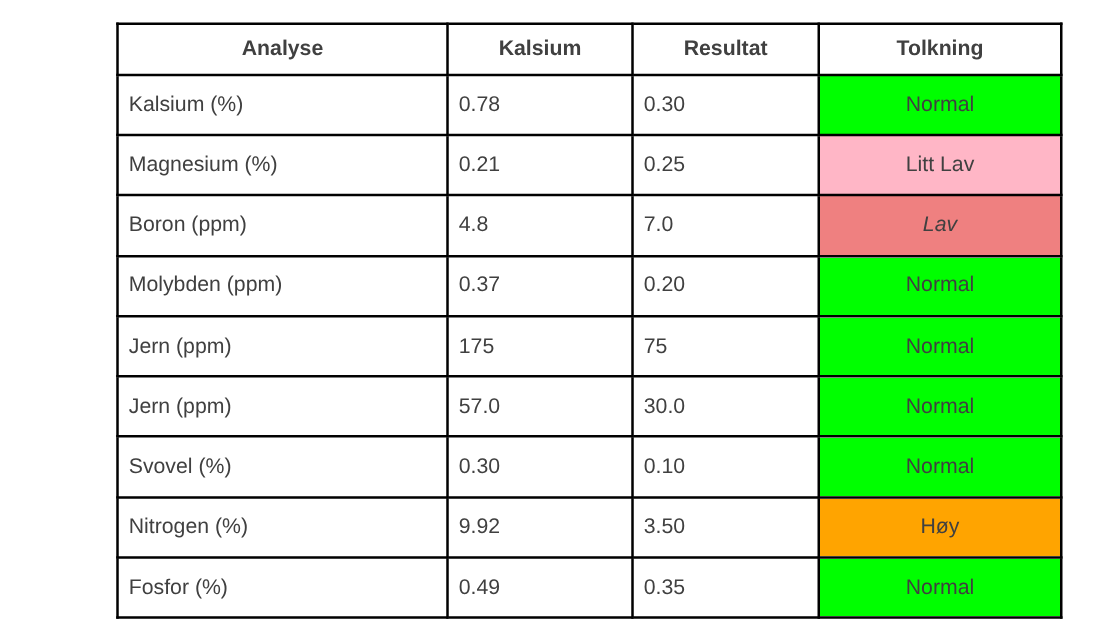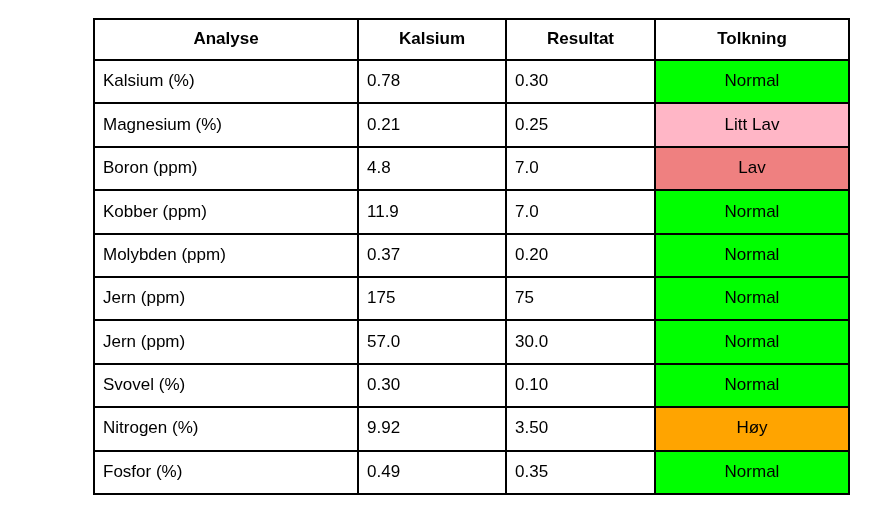--- a/index.html
+++ b/index.html
@@ -29,21 +29,21 @@
     width: 755px;
     height: 477px;
     background: #ffffff;
   }
 
   table.analysis-table td,
   table.analysis-table th {
     border: 2.5px solid #000000;
     padding: 0 8px;
     font-size: 17px;
-    color: #000000;
+    color: #404040;
     line-height: 1.1;
     box-sizing: border-box;
     background-clip: padding-box;
   }
 
   
   col.c-analyse   { width: 264px; }
   col.c-resultat  { width: 148px; }
   col.c-guideline { width: 149px; }
   col.c-tolkning  { width: 194px; }
@@ -68,21 +68,21 @@
   }
   td.cell-status {
     text-align: center;
     vertical-align: middle;
     padding: 0;
   }
 
   
   .st-normal  { background-color: #00ff00; }
   .st-littlav { background-color: #ffb6c6; }
-  .st-lav     { background-color: #ef8080; }
+  .st-lav     { background-color: #ef8080; font-style: italic; }
   .st-hoy     { background-color: #ffa400; }
 </style>
 </head>
 <body>
 
 <div id="table-wrap">
   <table class="analysis-table">
     <colgroup>
       <col class="c-analyse">
       <col class="c-resultat">
@@ -108,26 +108,20 @@
           <td class="cell-analyte">Magnesium (%)</td>
           <td class="cell-value">0.21</td>
           <td class="cell-value">0.25</td>
           <td class="cell-status st-littlav">Litt Lav</td>
         </tr>
         <tr>
           <td class="cell-analyte">Boron (ppm)</td>
           <td class="cell-value">4.8</td>
           <td class="cell-value">7.0</td>
           <td class="cell-status st-lav">Lav</td>
-        </tr>
-        <tr>
-          <td class="cell-analyte">Kobber (ppm)</td>
-          <td class="cell-value">11.9</td>
-          <td class="cell-value">7.0</td>
-          <td class="cell-status st-normal">Normal</td>
         </tr>
         <tr>
           <td class="cell-analyte">Molybden (ppm)</td>
           <td class="cell-value">0.37</td>
           <td class="cell-value">0.20</td>
           <td class="cell-status st-normal">Normal</td>
         </tr>
         <tr>
           <td class="cell-analyte">Jern (ppm)</td>
           <td class="cell-value">175</td>

